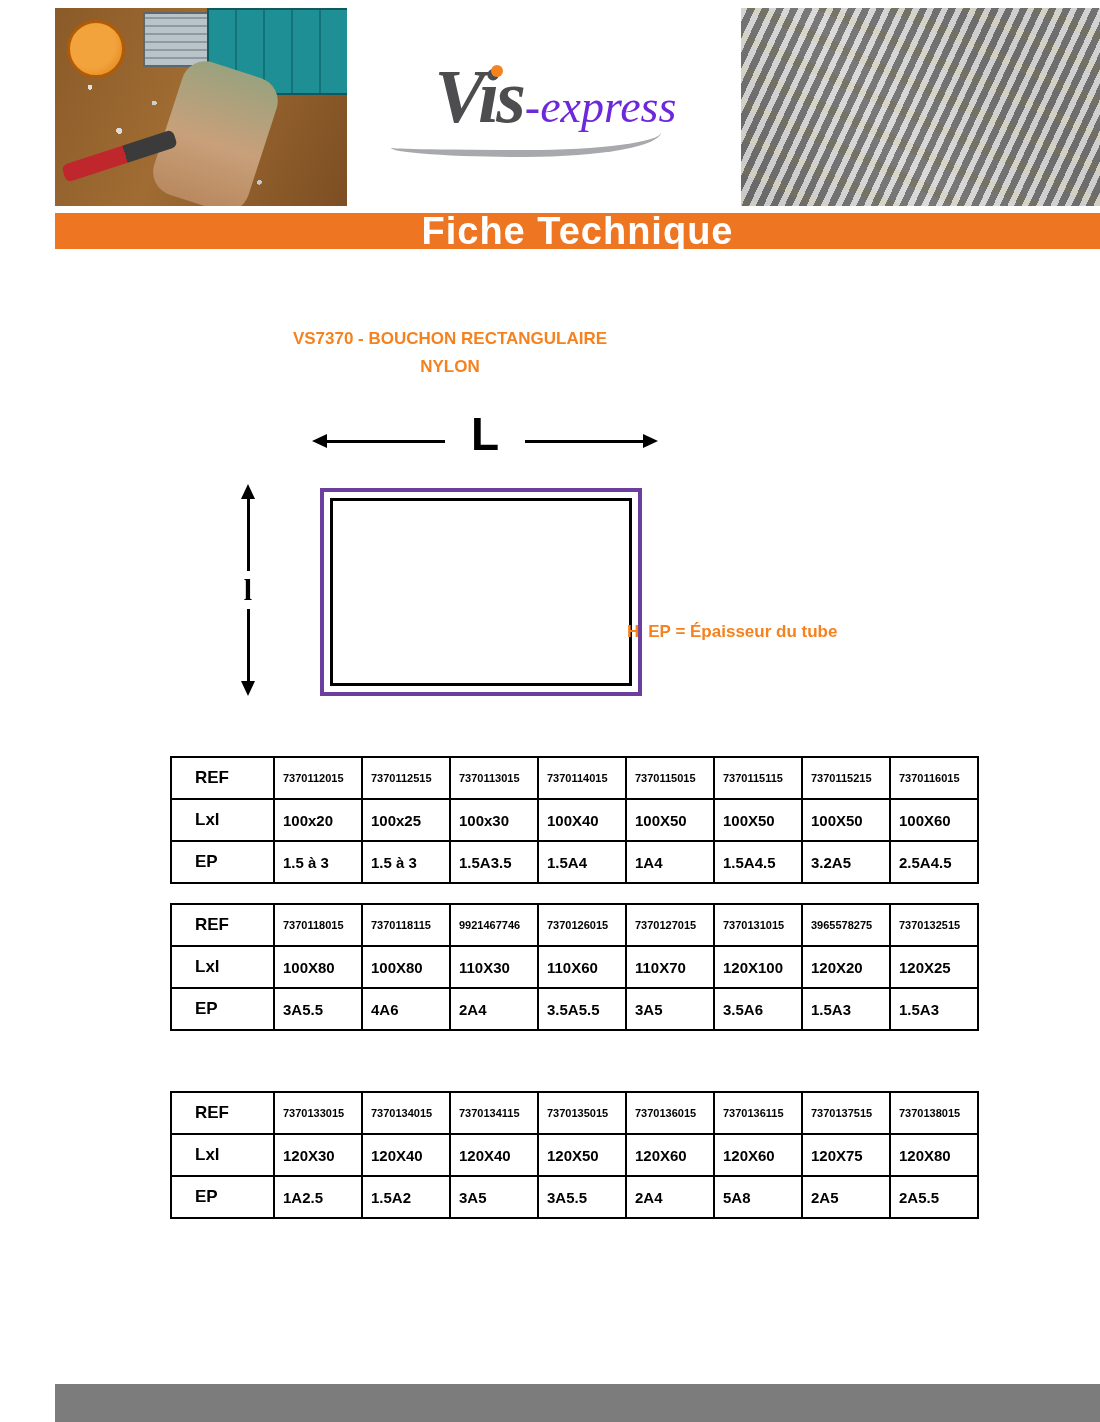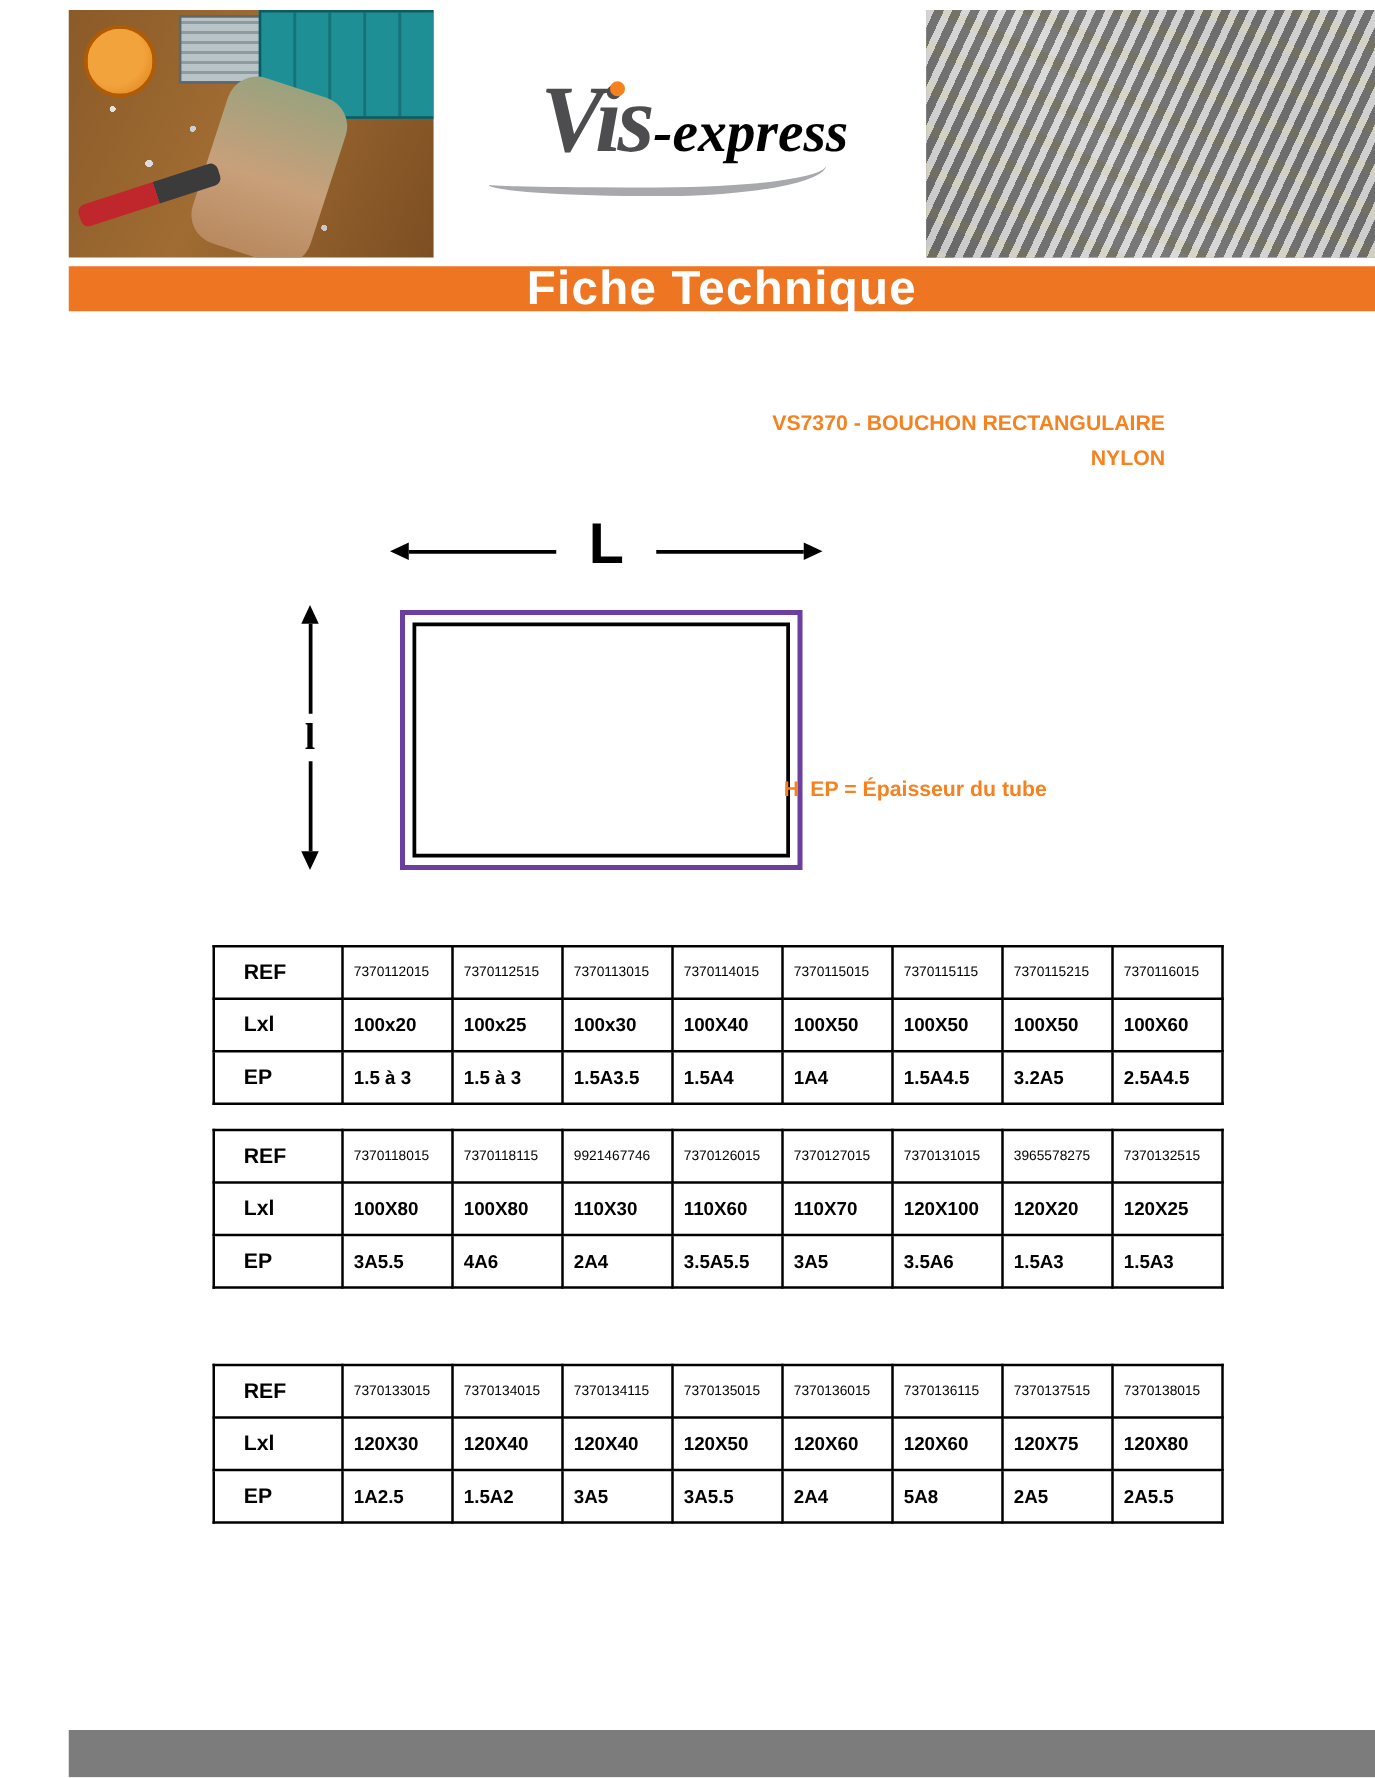--- a/index.html
+++ b/index.html
@@ -30,54 +30,54 @@
     background:
       repeating-linear-gradient(115deg,rgba(230,230,230,.75) 0 6px,rgba(100,100,100,.75) 6px 13px),
       repeating-linear-gradient(25deg,rgba(168,146,62,.55) 0 9px,rgba(0,0,0,0) 9px 30px),
       linear-gradient(60deg,#6e6e6e,#b9b9b9 40%,#828282 75%,#9c9c9c 100%);}
   .logo-zone{position:absolute;left:347px;top:8px;width:417px;height:198px;
     display:flex;flex-direction:column;align-items:center;justify-content:center;background:#fff;}
   .logo-line{display:flex;align-items:baseline;}
   .logo-vis{position:relative;font-family:"Liberation Serif",serif;font-style:italic;font-weight:bold;
     font-size:76px;line-height:1;color:#4d4d4f;letter-spacing:-3px;}
   .logo-dot{position:absolute;left:56px;top:7px;width:12px;height:12px;border-radius:50%;background:#f5821f;}
-  .logo-express{font-family:"Liberation Serif",serif;font-style:italic;font-weight:bold;
-    font-size:46px;color:#000000;margin-left:2px;}
+  .logo-express{font-family:"Liberation Serif",serif;font-style:italic;font-weight:normal;
+    font-size:46px;color:#6d28d9;margin-left:2px;}
   .logo-swoosh{width:270px;height:24px;margin-top:-8px;margin-left:-60px;
     border-bottom:7px solid #a7a9ac;border-radius:0 0 100% 100%/0 0 160% 60%;}
 
   
   .banner{position:absolute;left:55px;top:213px;width:1045px;height:36px;background:#ee7623;
     display:flex;align-items:center;justify-content:center;}
   .banner-title{color:#fff;font-size:38px;font-weight:bold;letter-spacing:1px;}
 
   
-  .product-title{position:absolute;left:0;top:325px;width:900px;text-align:right;
-    color:#f5821f;font-size:17px;font-weight:bold;line-height:1.65;padding-left:32px;}
+  .product-title{position:absolute;left:0;top:325px;width:900px;text-align:center;
+    color:#f5821f;font-size:17px;font-weight:bold;line-height:1.65;}
 
   
   .dim-h{position:absolute;left:312px;top:418px;width:346px;height:46px;display:flex;align-items:center;}
   .tri-left{width:0;height:0;border-top:7px solid transparent;border-bottom:7px solid transparent;border-right:15px solid #000;}
   .tri-right{width:0;height:0;border-top:7px solid transparent;border-bottom:7px solid transparent;border-left:15px solid #000;}
   .dim-hline{flex:1;height:3px;background:#000;}
   .dim-L{font-size:46px;font-weight:bold;padding:0 26px;transform:translateY(-7px);}
   .dim-v{position:absolute;left:233px;top:484px;width:30px;height:212px;display:flex;flex-direction:column;align-items:center;}
   .tri-up{width:0;height:0;border-left:7px solid transparent;border-right:7px solid transparent;border-bottom:15px solid #000;}
   .tri-down{width:0;height:0;border-left:7px solid transparent;border-right:7px solid transparent;border-top:15px solid #000;}
   .dim-vline{width:3px;flex:1;background:#000;}
   .dim-l{font-family:"Liberation Serif",serif;font-size:30px;font-weight:bold;line-height:1;padding:4px 0;}
   .rect-outer{position:absolute;left:320px;top:488px;width:314px;height:200px;border:4px solid #6b3fa0;background:#fff;}
   .rect-inner{position:absolute;left:6px;top:6px;right:6px;bottom:6px;border:3px solid #000;}
   .ep-note{position:absolute;left:627px;top:622px;display:flex;gap:9px;color:#f5821f;font-size:17px;font-weight:bold;}
 
   
   .spec-table{position:absolute;left:170px;border-collapse:collapse;table-layout:fixed;}
   .spec-table td{border:2px solid #000;padding:4px 8px;vertical-align:middle;overflow-wrap:break-word;}
   .spec-table td.lbl{width:70px;font-size:17px;font-weight:bold;height:32px;padding-left:23px;}
-  .spec-table td.ref{width:70px;font-size:11px;font-weight:normal;}
+  .spec-table td.ref{width:70px;font-size:11px;font-weight:bold;}
   .spec-table td.dim{width:70px;font-size:15px;font-weight:bold;height:32px;}
   .t1{top:756px;} .t2{top:903px;} .t3{top:1091px;}
 
   
   .footer{position:absolute;left:55px;top:1384px;width:1045px;height:38px;background:#7c7c7c;}
 </style>
 </head>
 <body>
 
 <div class="page">

